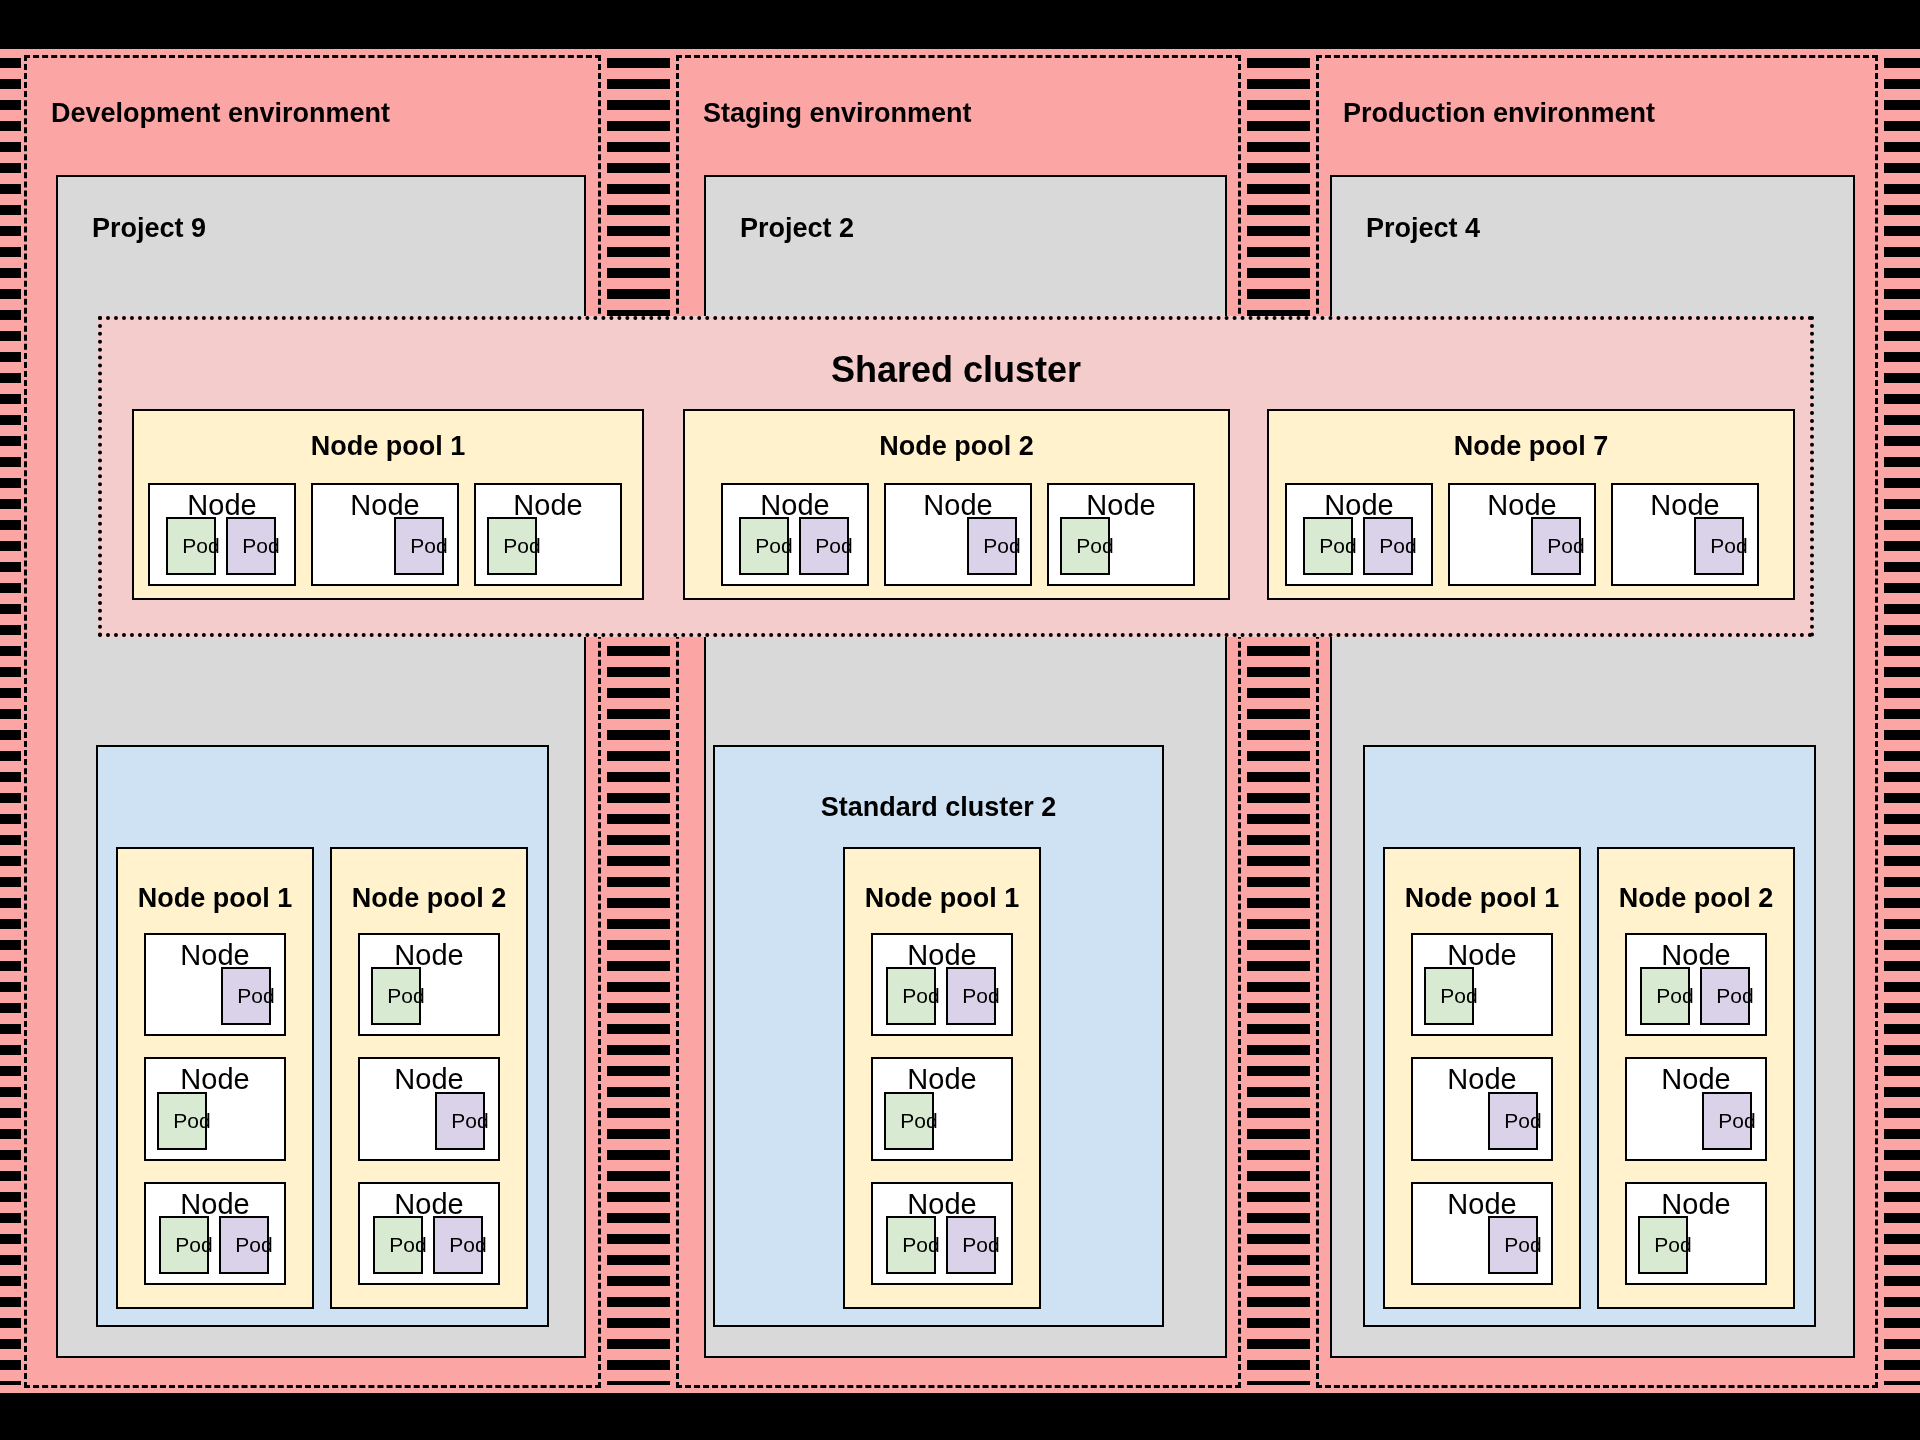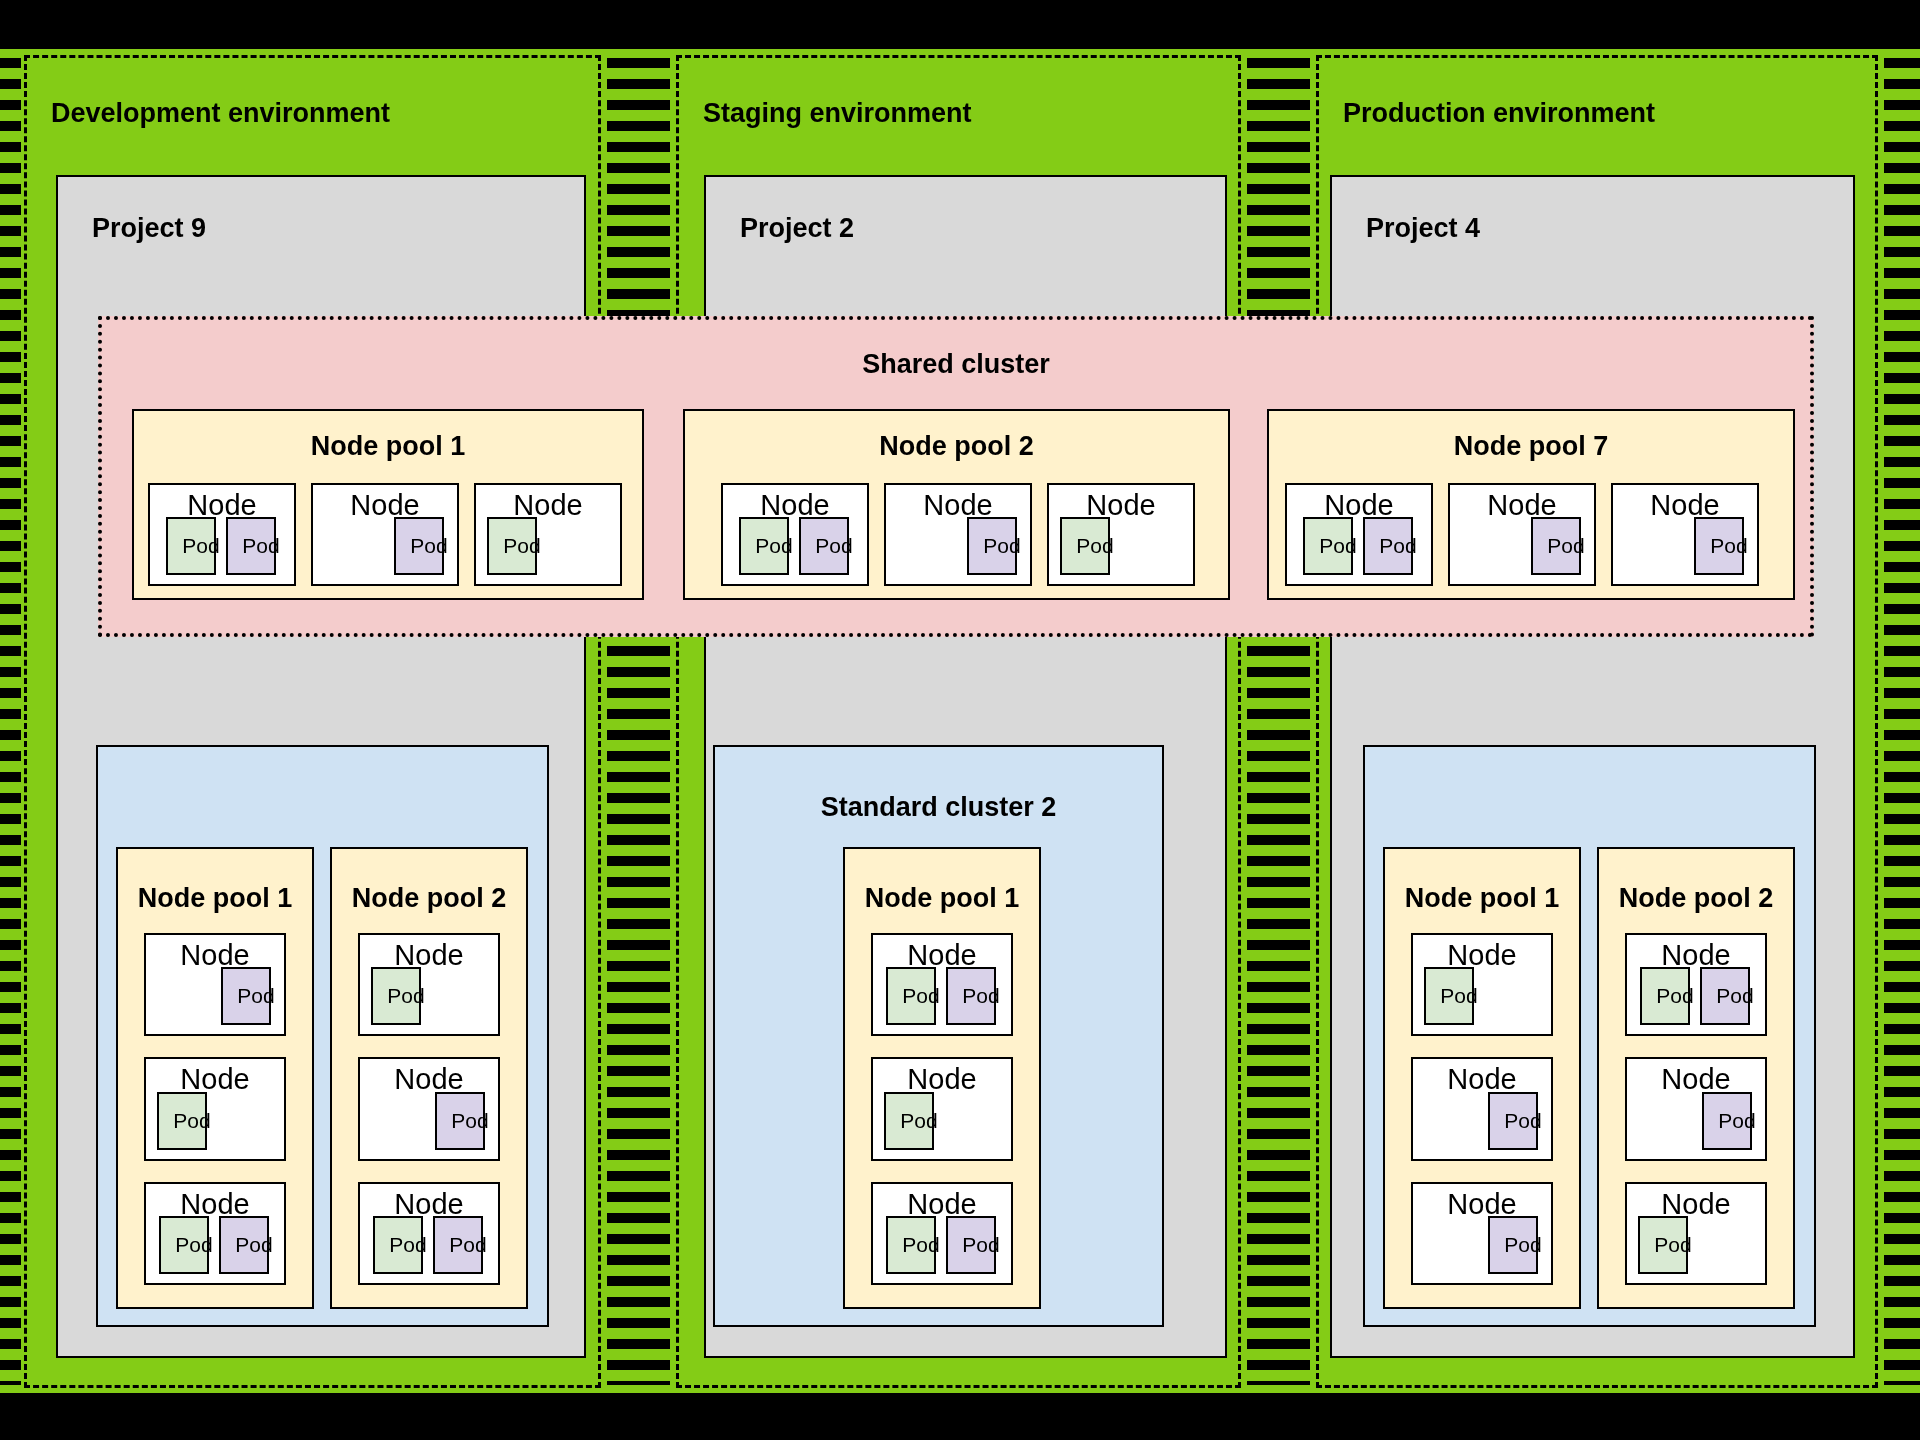--- a/index.html
+++ b/index.html
@@ -6,21 +6,21 @@
   body{
     width:1920px;height:1440px;
     background:#000;
     position:relative;
     font-family:"Liberation Sans", sans-serif;
     color:#000;
     overflow:hidden;
   }
   .page{
     position:absolute;left:0;top:49px;width:1920px;height:1344px;
-    background:#84cc16;overflow:hidden;
+    background:#fca5a5;overflow:hidden;
   }
   
   .hatch{
     position:absolute;top:9px;height:1327px;z-index:1;
     background:repeating-linear-gradient(to bottom,#000 0 10px,transparent 10px 21px);
   }
   .hatch-left{left:0;width:21px;}
   .hatch-a{left:607px;width:63px;}
   .hatch-b{left:1247px;width:63px;}
   .hatch-right{left:1884px;width:36px;}
@@ -48,21 +48,21 @@
     position:absolute;left:34px;top:36px;
     font-size:27px;font-weight:bold;white-space:nowrap;
   }
   
   .shared-cluster{
     position:absolute;left:98px;top:267px;width:1716px;height:321px;
     box-sizing:border-box;background:#f4cccc;border:4px dotted #000;z-index:5;
   }
   .shared-title{
     position:absolute;left:0;top:29px;width:100%;text-align:center;
-    font-size:27px;font-weight:bold;
+    font-size:36px;font-weight:bold;
   }
   
   .shared-pool{
     position:absolute;top:360px;height:191px;box-sizing:border-box;
     background:#fff2cc;border:2.5px solid #000;z-index:6;
   }
   .sp1{left:132px;width:512px;}
   .sp2{left:683px;width:547px;}
   .sp3{left:1267px;width:528px;}
   .sp-title{

